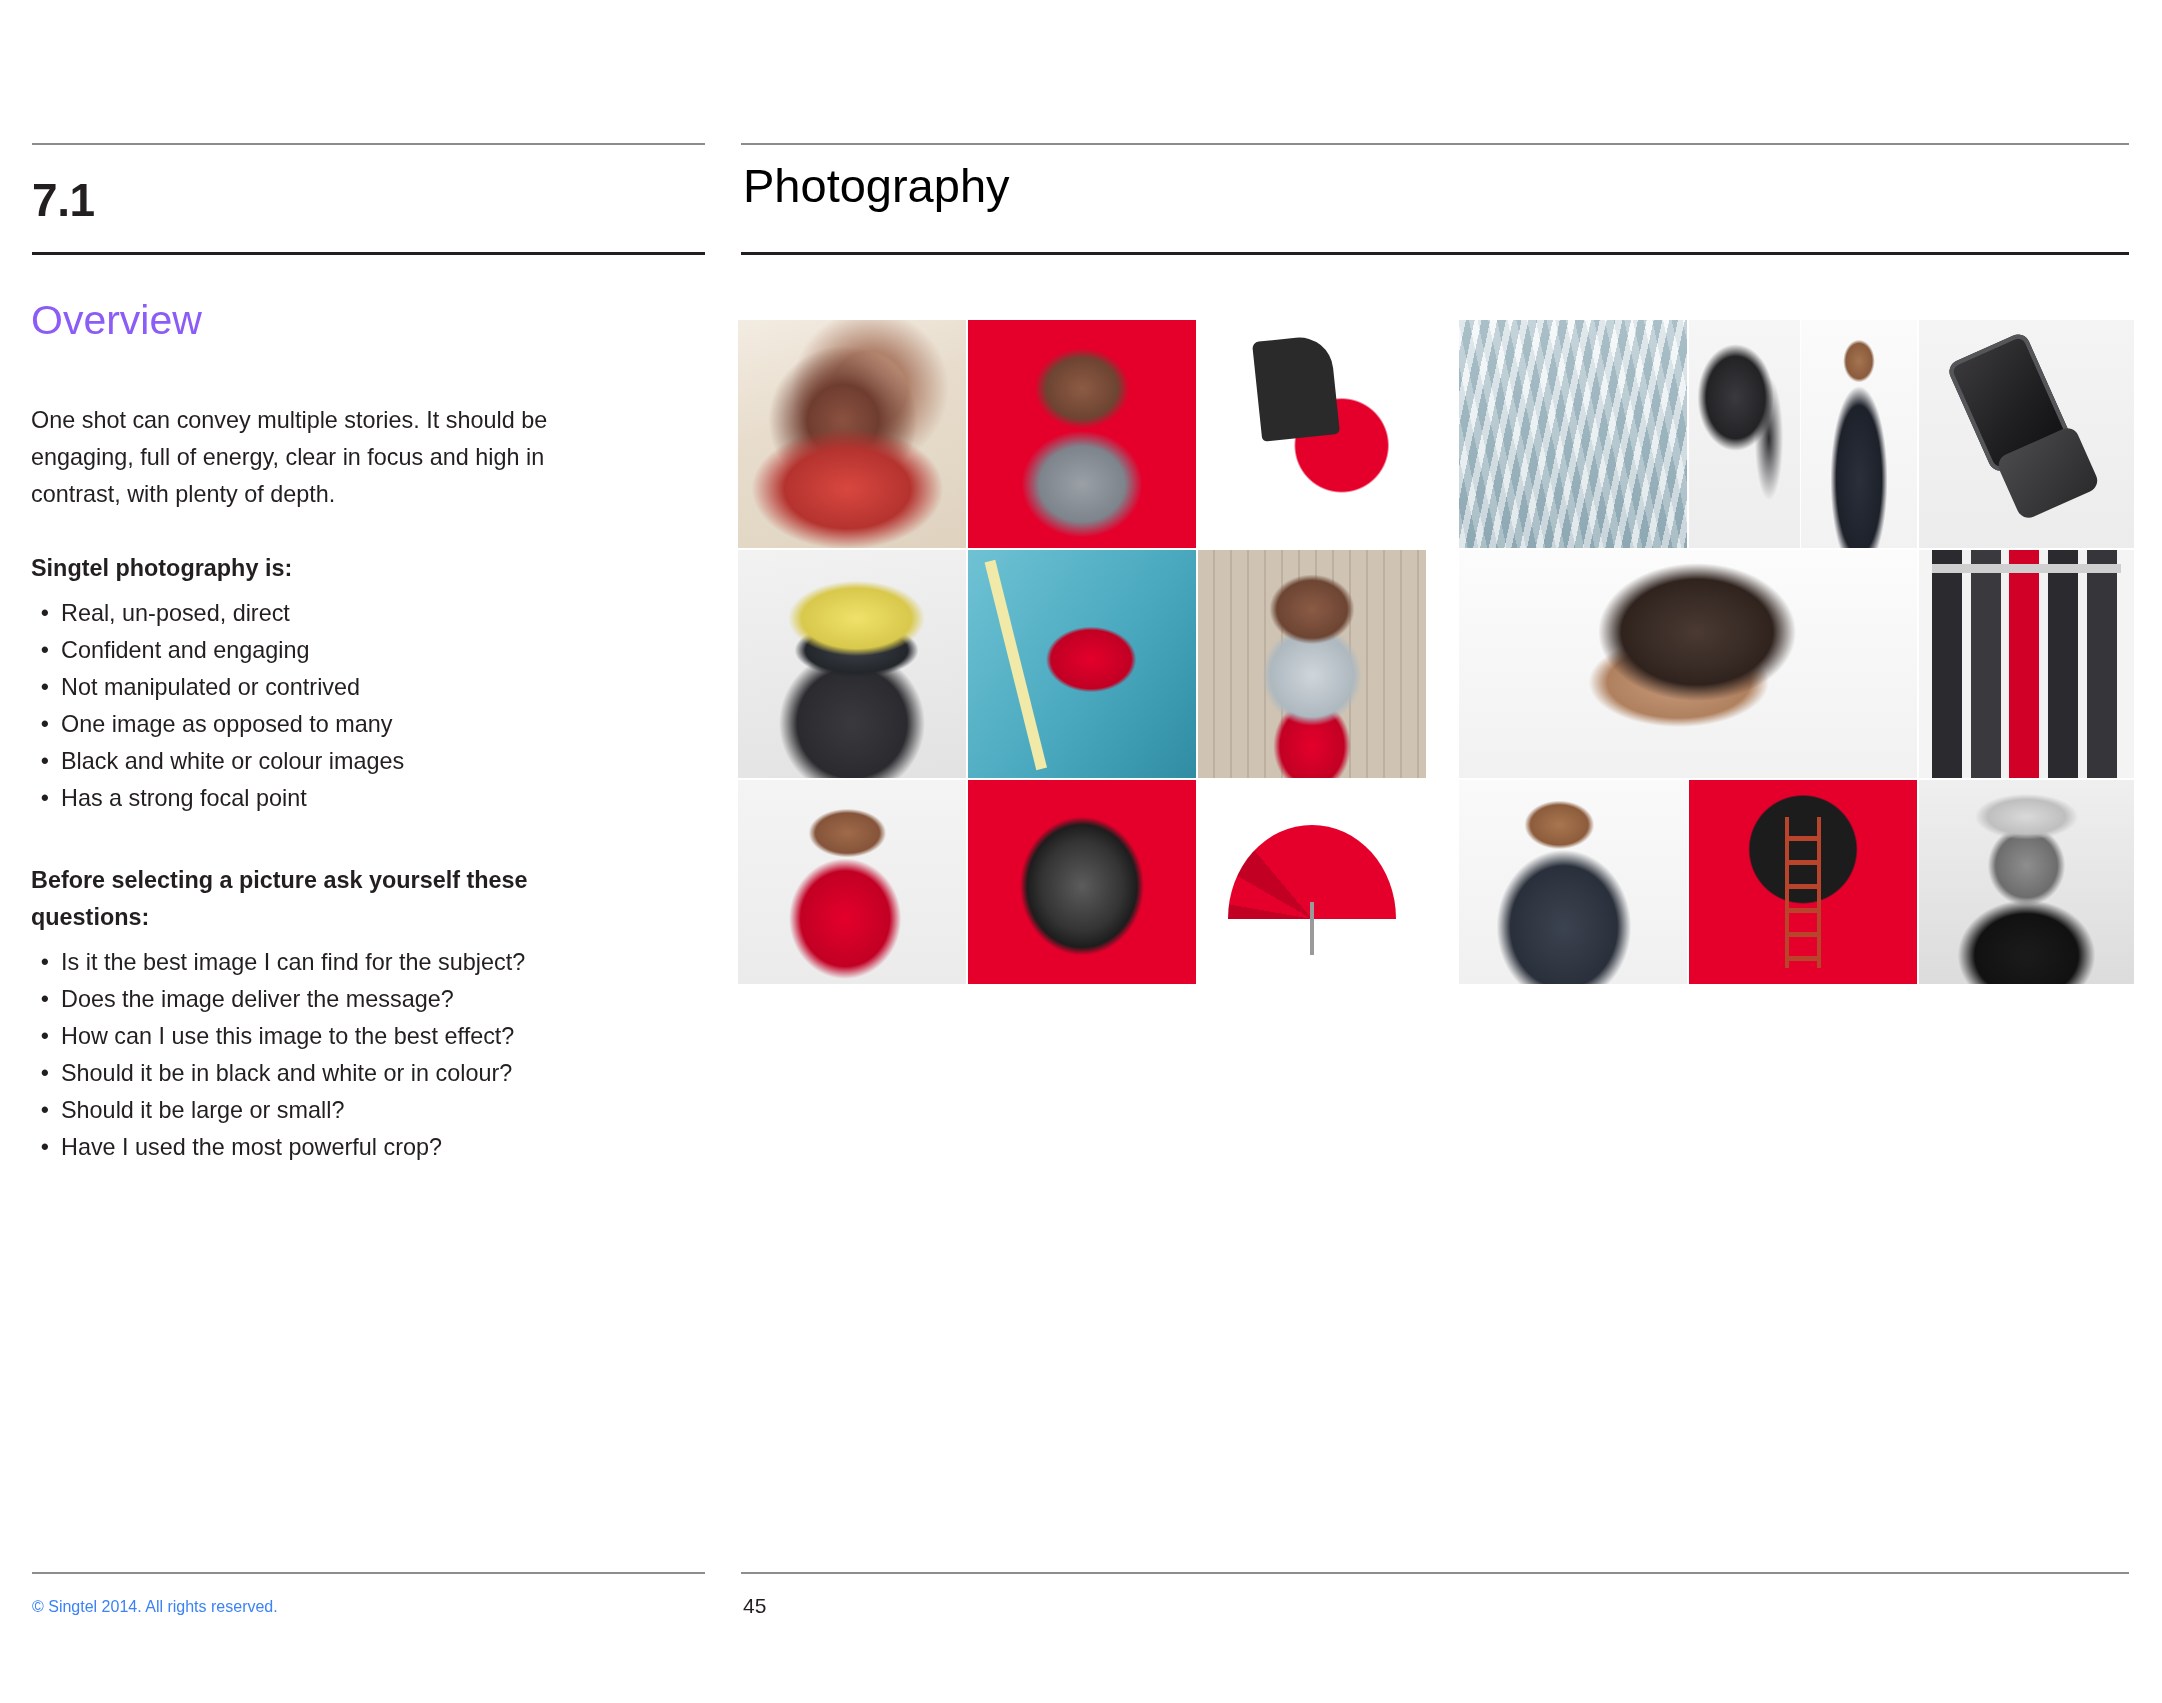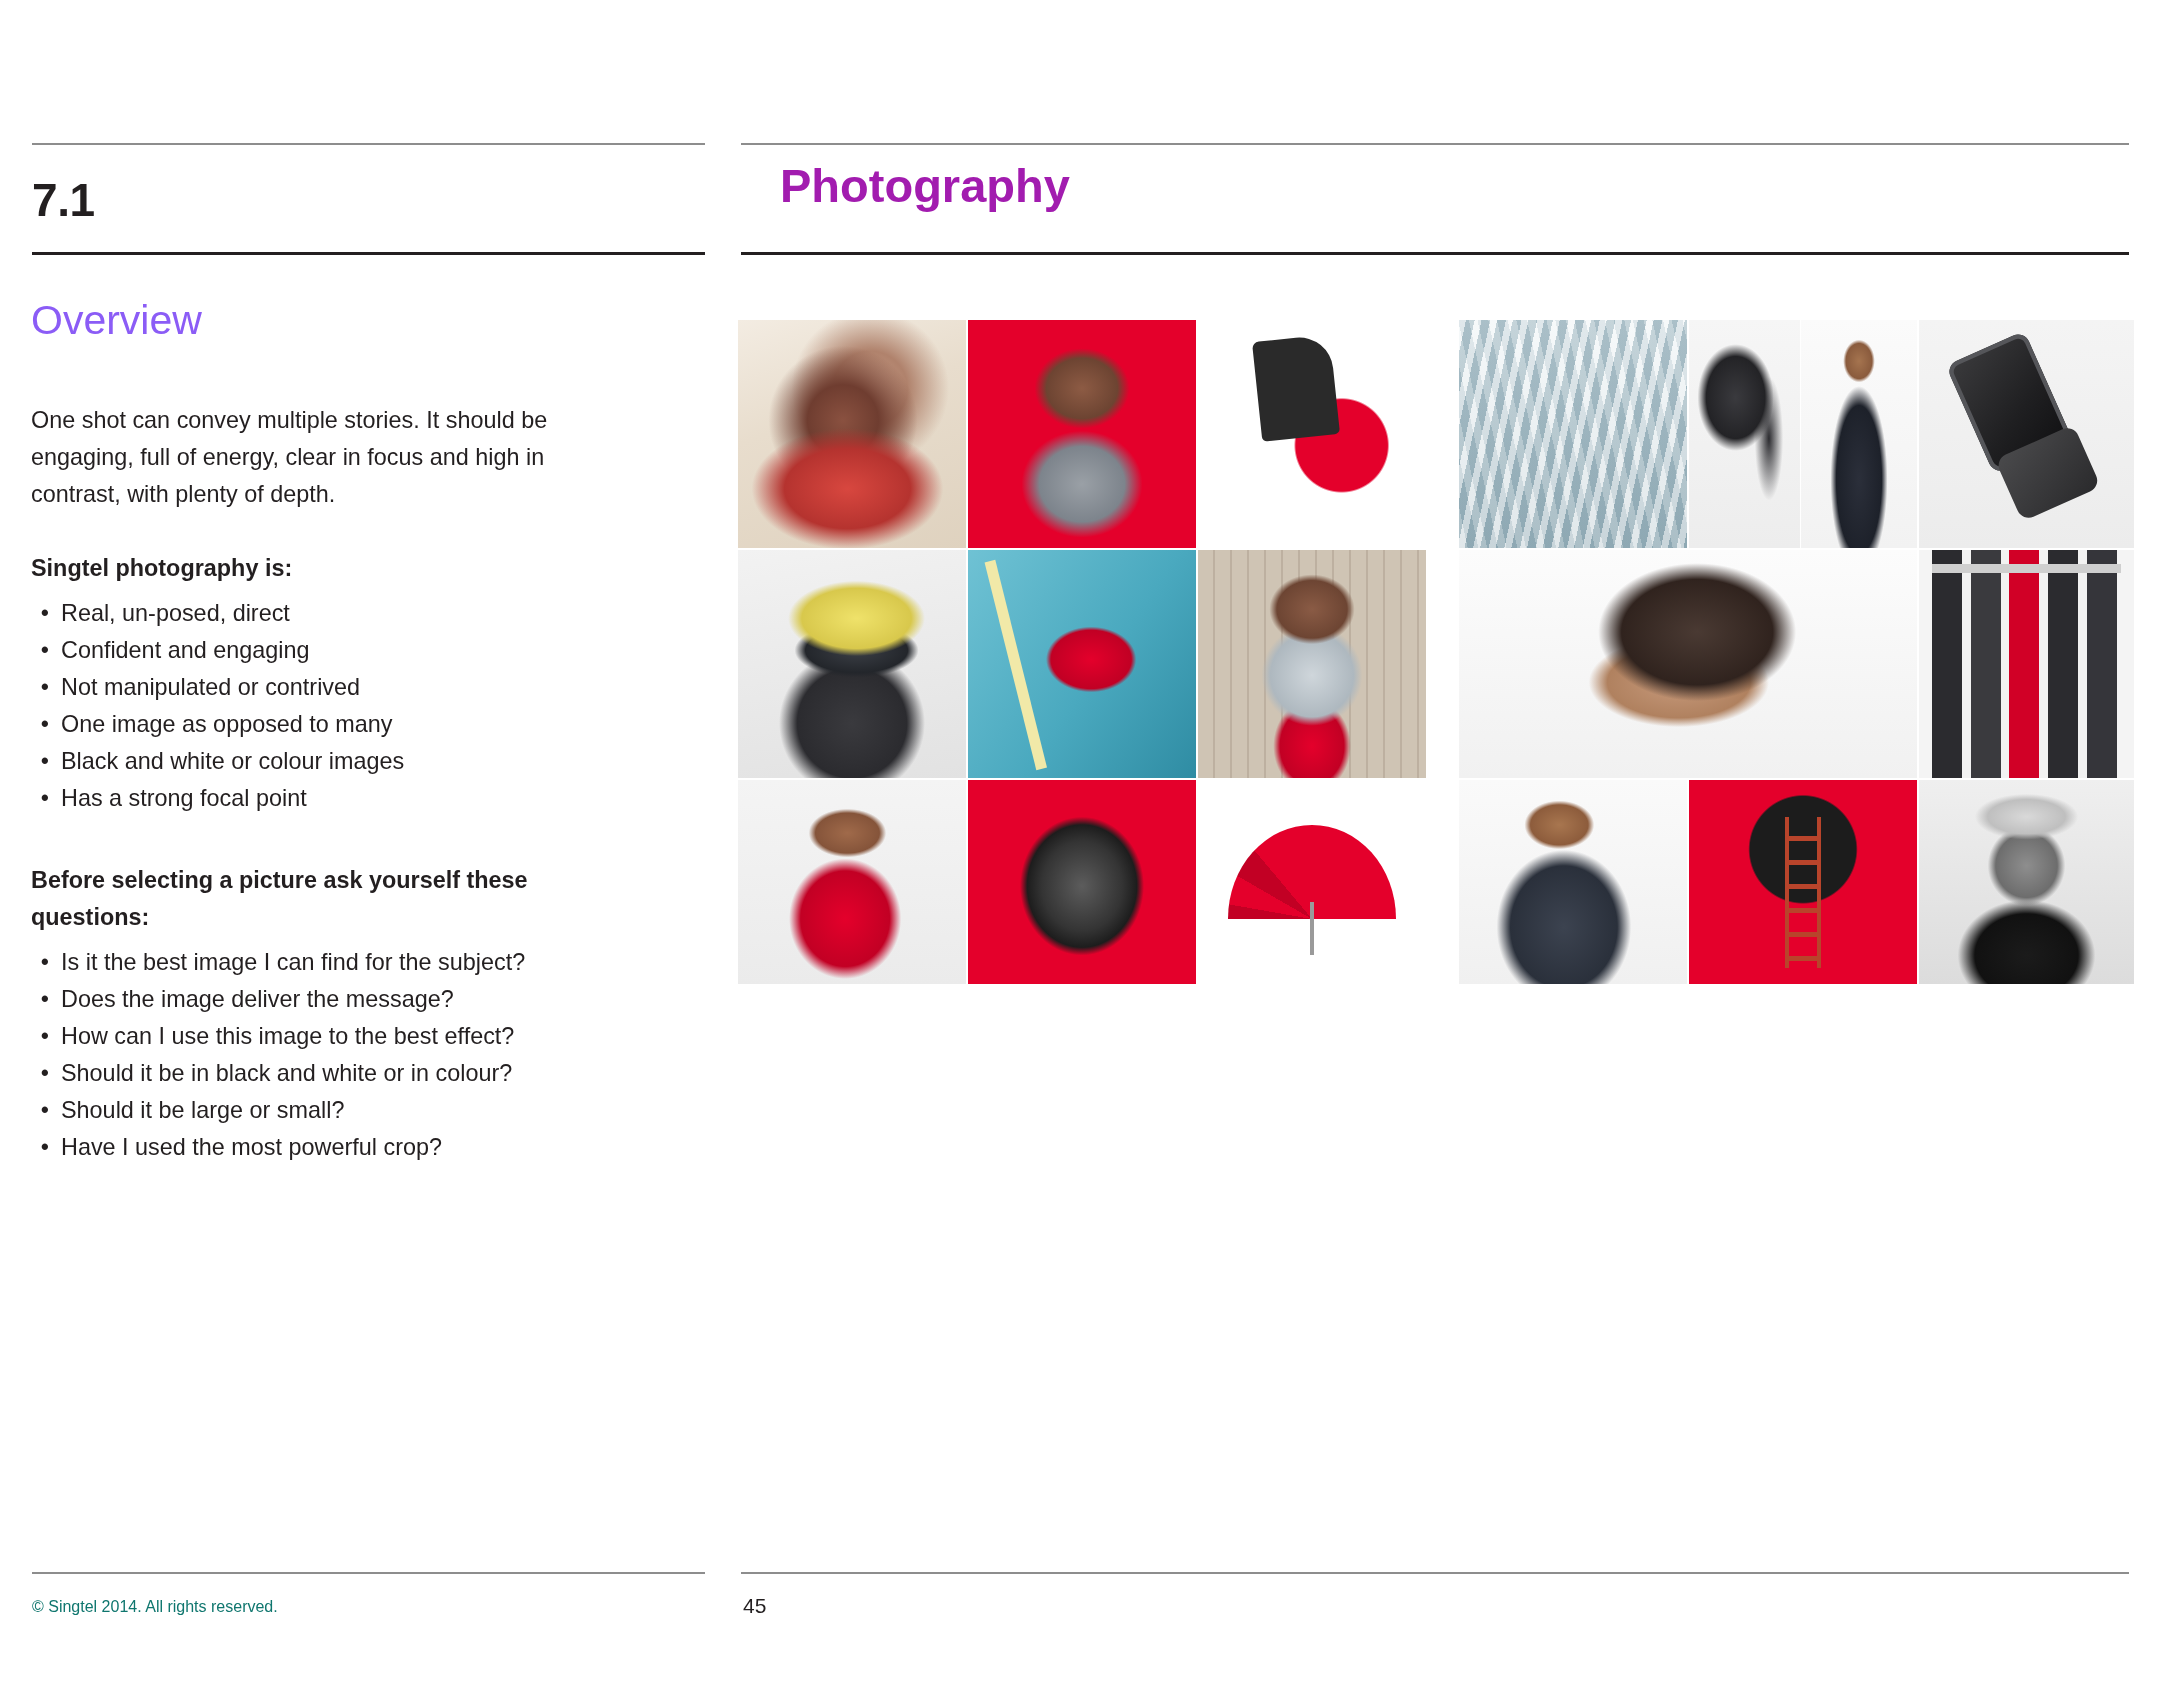--- a/index.html
+++ b/index.html
@@ -42,26 +42,26 @@
     left: 32px;
     top: 177px;
     font-size: 46px;
     font-weight: 700;
     letter-spacing: -0.4px;
     line-height: 1;
     color: #231f20;
   }
   #section-title {
     position: absolute;
-    left: 780px;
+    left: 743px;
     top: 162px;
     font-size: 47px;
-    font-weight: 700;
+    font-weight: 400;
     line-height: 1;
-    color: #a21caf;
+    color: #000000;
   }
   #page-subtitle {
     position: absolute;
     left: 31px;
     top: 300px;
     font-size: 41px;
     font-weight: 400;
     line-height: 1;
     color: #8b5cf6;
   }
@@ -96,21 +96,21 @@
     top: 0;
   }
 
   
   #copyright {
     position: absolute;
     left: 32px;
     top: 1599px;
     font-size: 16px;
     line-height: 1;
-    color: #0f766e;
+    color: #3b82f6;
   }
   #page-number {
     position: absolute;
     left: 743px;
     top: 1595px;
     font-size: 21px;
     line-height: 1;
     color: #231f20;
   }
 

